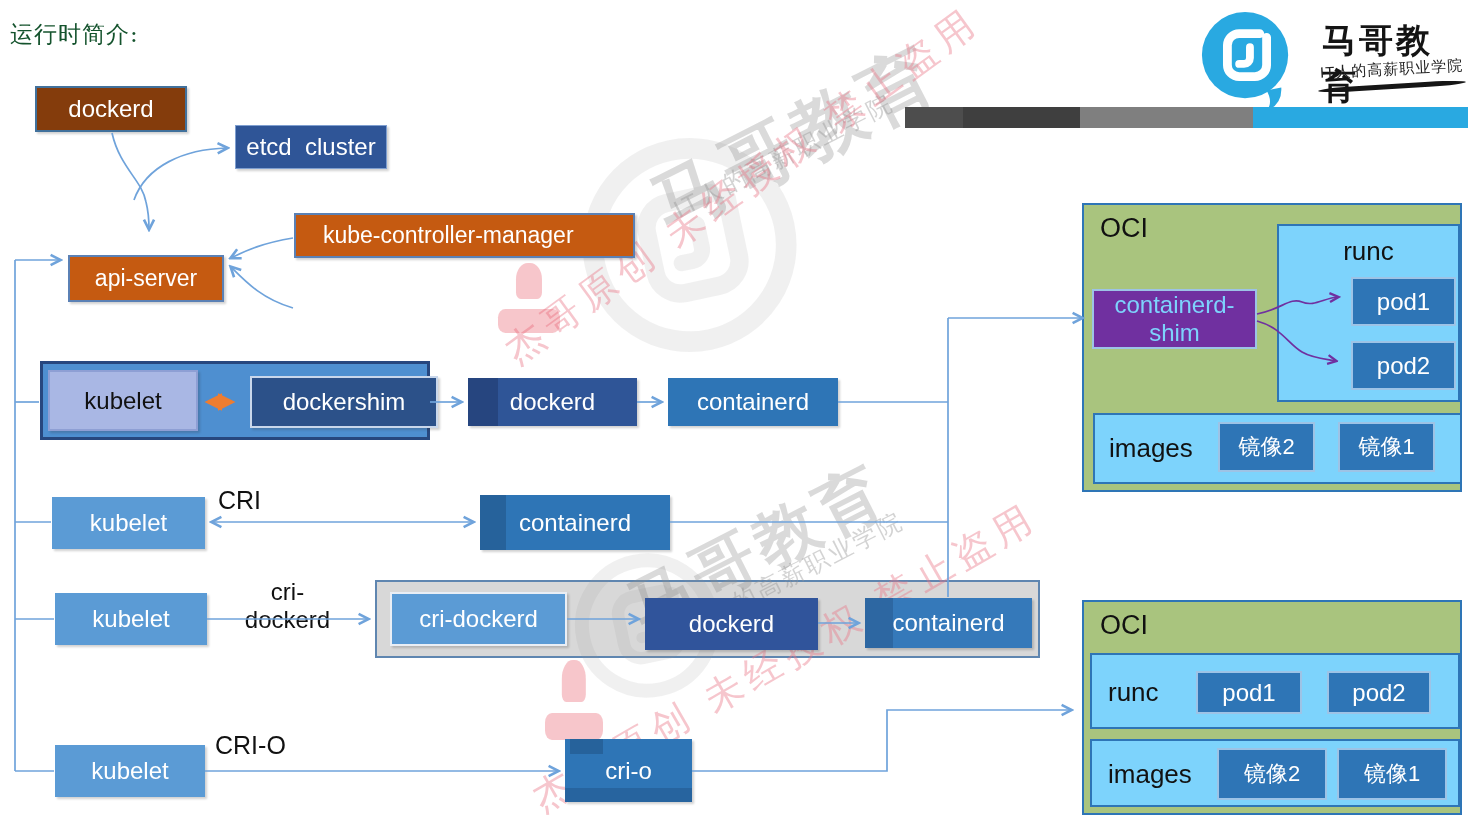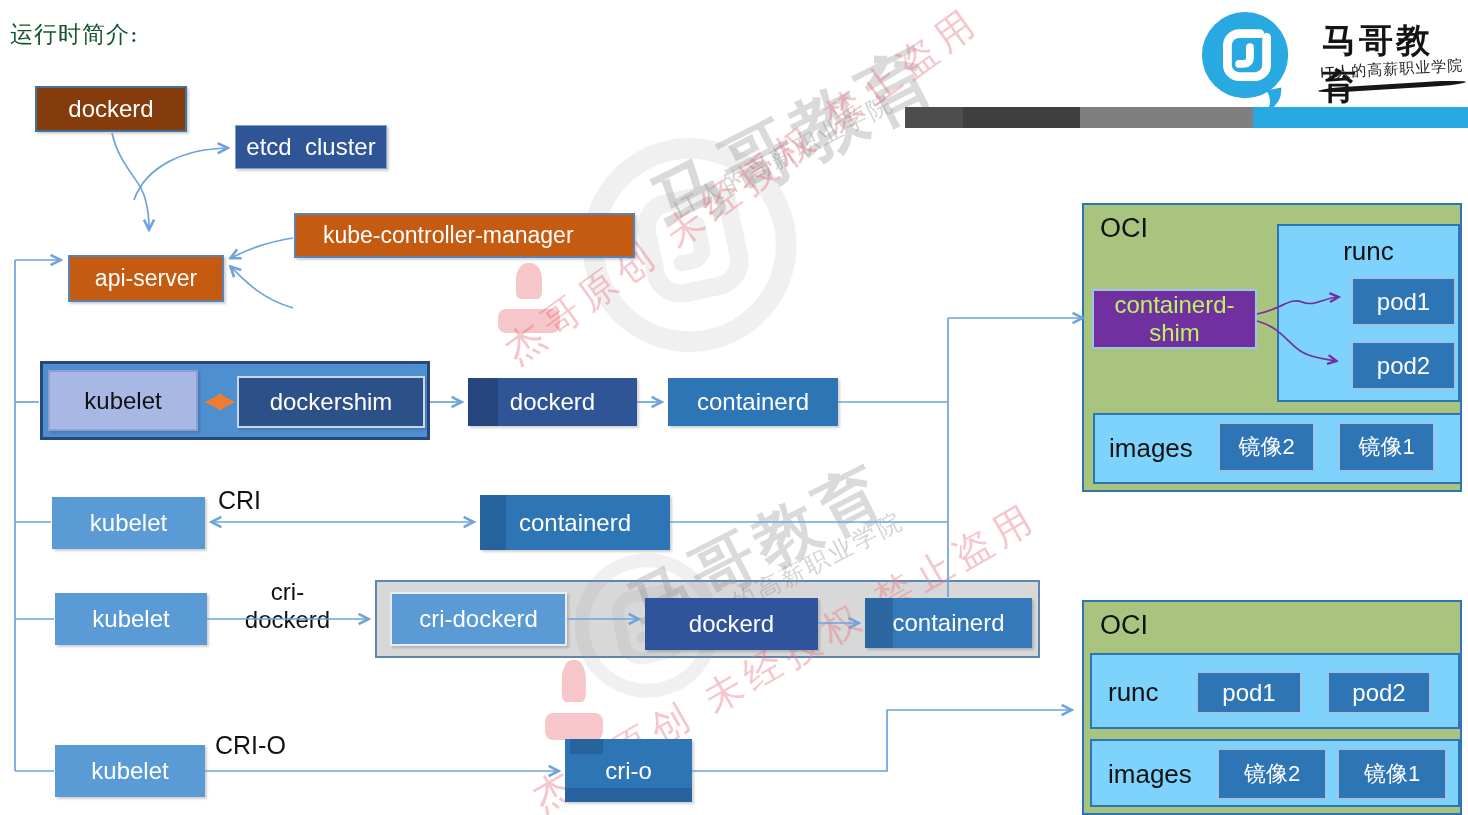--- a/index.html
+++ b/index.html
@@ -19,21 +19,21 @@
   #box-client{left:35px;top:86px;width:152px;height:46px;background:#843C0C;border:2px solid #41719C;}
   #box-etcd{left:235px;top:125px;width:152px;height:44px;background:#2F5597;border:1px solid #7F9FD0;white-space:pre;}
   #box-api{left:68px;top:237px;width:156px;height:47px;background:#C55A11;border:2px solid #5B81B5;font-size:23px;margin-top:18px;}
   #box-kcm{left:294px;top:213px;width:341px;height:45px;background:#C55A11;border:2px solid #5B81B5;font-size:23px;}
   #box-ks{left:294px;top:286px;width:336px;height:44px;background:#C55A11;border:2px solid #5B81B5;font-size:23px;justify-content:flex-start;padding-left:18px;}
   #box-kcm{justify-content:flex-start;padding-left:27px;}
 
   
   #row1-wrap{left:40px;top:361px;width:390px;height:79px;background:#4E8FD0;border:3px solid #27477E;z-index:3;}
   #row1-kubelet{left:48px;top:370px;width:150px;height:61px;background:#A9B7E4;border:2px solid #8E9FD4;color:#111;}
-  #row1-dockershim{left:237px;top:376px;width:188px;height:52px;background:#2C5189;border:2px solid #C9D7EB;}
+  #row1-dockershim{left:250px;top:376px;width:188px;height:52px;background:#2C5189;border:2px solid #C9D7EB;}
   #row1-dockerd{left:468px;top:378px;width:169px;height:48px;background:#2F5597;overflow:hidden;}
   #row1-dockerd::before{content:"";position:absolute;left:0;top:0;width:30px;height:100%;background:rgba(0,0,20,.18);}
   #row1-containerd{left:668px;top:378px;width:170px;height:48px;background:#2E75B6;}
 
   
   #row2-kubelet{left:52px;top:497px;width:153px;height:52px;background:#5B9BD5;}
   #row2-containerd{left:480px;top:495px;width:190px;height:55px;background:#2E75B6;overflow:hidden;}
   #row2-containerd::before{content:"";position:absolute;left:0;top:0;width:26px;height:100%;background:rgba(0,0,20,.16);}
   #lbl-cri{position:absolute;left:218px;top:486px;font-size:25px;color:#111;z-index:3;}
 
@@ -63,21 +63,21 @@
        justify-content:center;color:#fff;font-size:24px;box-sizing:border-box;}
   .panel-label{position:absolute;font-size:26px;color:#111;}
 
   #oci-top{left:1082px;top:203px;width:380px;height:289px;}
   #oci-top-runc{left:193px;top:19px;width:183px;height:178px;}
   #oci-top-runc-label{left:0;top:10px;width:100%;text-align:center;}
   #oci-top-pod1{left:72px;top:51px;width:105px;height:49px;}
   #oci-top-pod2{left:72px;top:115px;width:105px;height:49px;}
   #oci-shim{position:absolute;left:8px;top:84px;width:165px;height:60px;background:#7030A0;
             border:2px solid #9DC3E6;box-sizing:border-box;display:flex;align-items:center;justify-content:center;
-            text-align:center;color:#bef264;font-size:24px;line-height:28px;}
+            text-align:center;color:#7dd3fc;font-size:24px;line-height:28px;}
   #oci-top-images{left:9px;top:208px;width:369px;height:71px;}
   #oci-top-images-label{left:14px;top:18px;}
   #oci-top-img2{left:123px;top:7px;width:97px;height:50px;font-size:22px;}
   #oci-top-img1{left:243px;top:7px;width:97px;height:50px;font-size:22px;}
 
   #oci-bottom{left:1082px;top:600px;width:380px;height:215px;}
   #oci-bottom-runc{left:6px;top:51px;width:370px;height:76px;}
   #oci-bottom-runc-label{left:16px;top:22px;}
   #oci-bottom-pod1{left:104px;top:16px;width:106px;height:43px;}
   #oci-bottom-pod2{left:235px;top:16px;width:104px;height:43px;}

